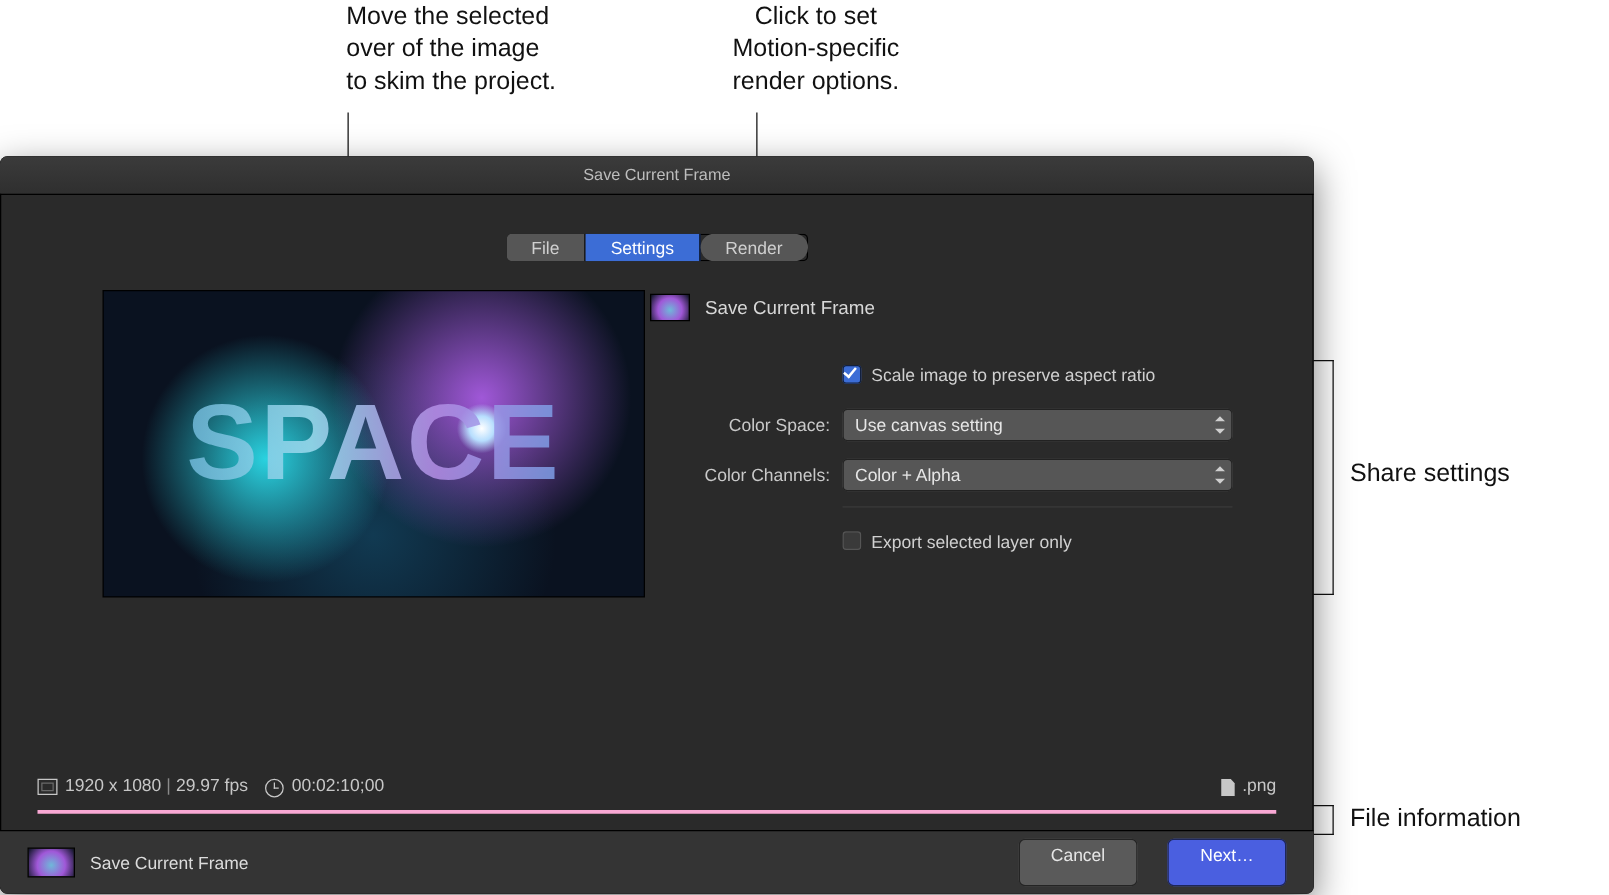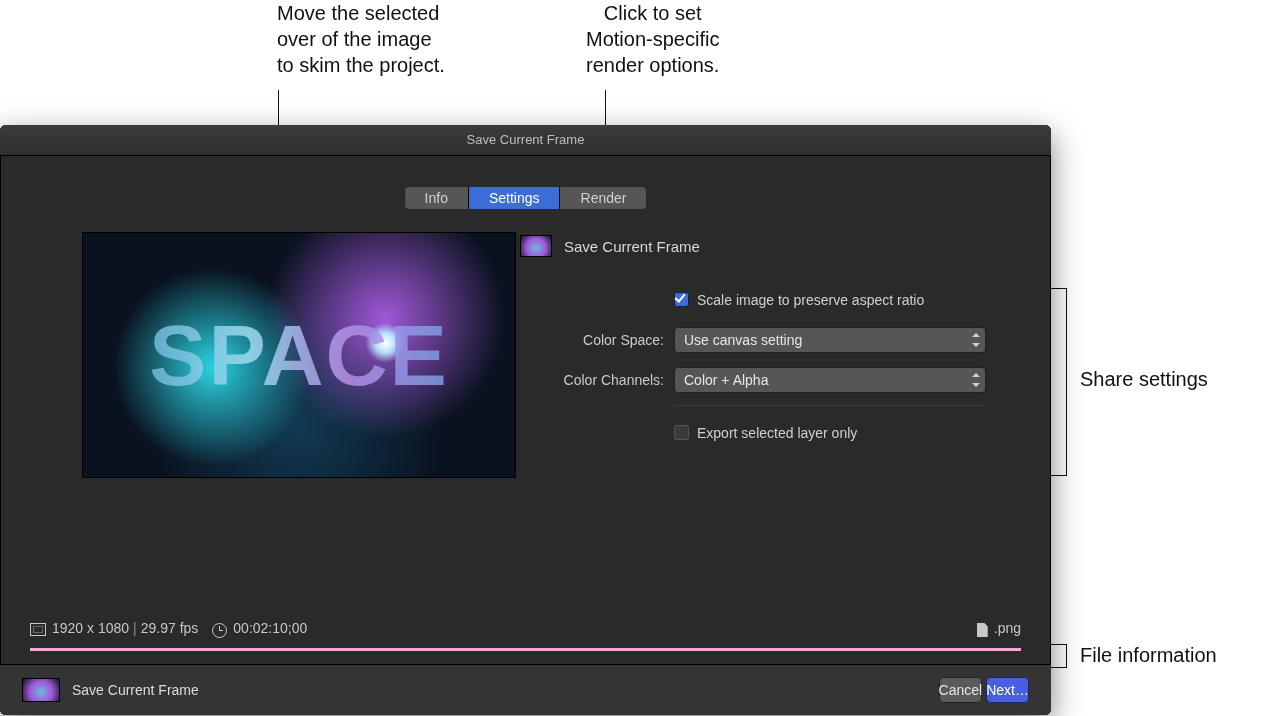--- a/index.html
+++ b/index.html
@@ -82,21 +82,21 @@
     box-shadow: inset 0 0 0 1px #000;
   }
   .seg-btn {
     padding: 3px 20px;
     font-size: 14px;
     color: #d0d0d0;
     background: #565656;
     border-right: 1px solid #000;
     cursor: default;
   }
-  .seg-btn:last-child { border-right: none; }
+  .seg-btn:last-child { border-right: none; border-radius: 11px; }
   .seg-btn.active {
     background: #3c6dd6;
     color: #fff;
     text-align: center;
   }
 
   
   .preview {
     position: absolute;
     left: 60px;
@@ -302,26 +302,26 @@
     background:#343434;
     border-top:1px solid #000;
     display:flex;
     align-items:center;
     padding:0 22px;
   }
   .footer .mini-thumb { width:36px; height:22px; }
   .footer-title { margin-left:12px; color:#dcdcdc; font-size:14px; }
   .footer .spacer { flex:1; }
   .btn {
-    height:26px;
-    padding:0 0;
+    height:38px;
+    padding:0 26px;
     border-radius:5px;
     font-size:14px;
     line-height:26px;
-    margin-left:4px;
+    margin-left:24px;
     box-shadow: inset 0 0 0 1px rgba(0,0,0,0.6);
     cursor:default;
   }
   .btn-default { background:#5a5a5a; color:#e6e6e6; }
   .btn-primary { background:#4a5fe0; color:#fff; }
 
 </style>
 </head>
 <body>
 
@@ -339,21 +339,21 @@
 <div class="bracket-label" style="left:1080px; top:368px;">Share settings</div>
 
 <div class="bracket" style="left:1056px; top:644px; width:10px; height:22px;"></div>
 <div class="bracket-label" style="left:1080px; top:644px;">File information</div>
 
 <div id="panel">
 
   <div class="titlebar">Save Current Frame</div>
 
   <div class="seg-group">
-    <div class="seg-btn">Info</div>
+    <div class="seg-btn">File</div>
     <div class="seg-btn active">Settings</div>
     <div class="seg-btn">Render</div>
   </div>
 
   <div class="preview">
     <div class="preview-text">SPACE</div>
   </div>
 
   <div class="settings-col">
     <div class="header-row">

